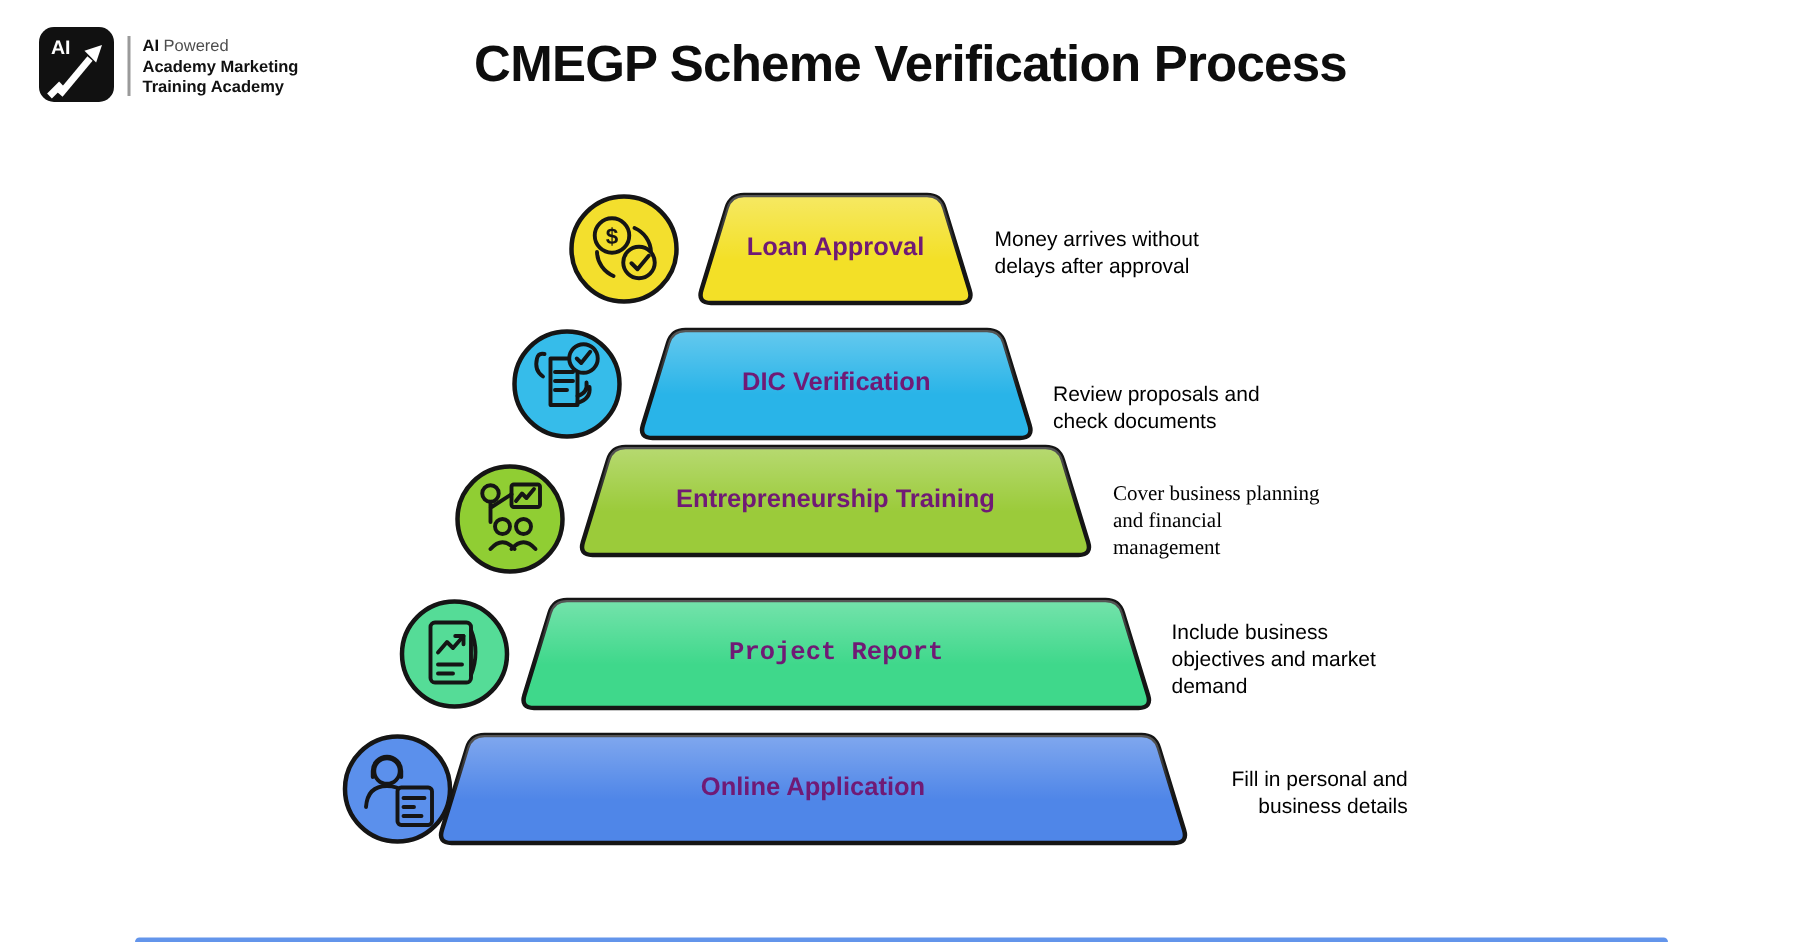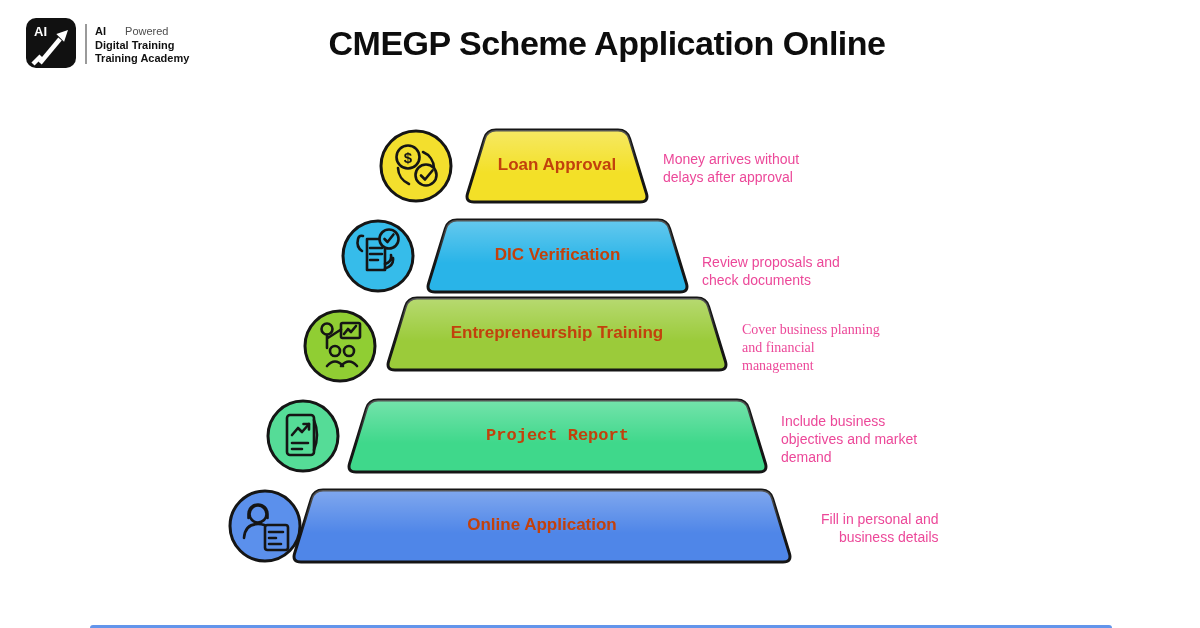--- a/index.html
+++ b/index.html
@@ -11,42 +11,42 @@
     font-family:"Liberation Sans", sans-serif;
     overflow:hidden;
   }
 
   
   .logo-wrap { position:absolute; left:26px; top:18px; display:flex; align-items:flex-end; }
   .logo-badge { width:50px; height:50px; }
   .logo-divider { position:absolute; left:59px; top:6px; width:1.5px; height:40px; background:#9a9a9a; }
   .logo-text { position:absolute; left:69px; top:7px; white-space:nowrap; }
   .logo-line { font-size:11px; line-height:13.5px; color:#111; font-weight:bold; }
-  .logo-line .light { font-weight:normal; color:#4d4d4d;padding-left:16px; }
+  .logo-line .light { font-weight:normal; color:#4d4d4d; }
 
   
   .page-title {
     position:absolute; top:24px; left:607px; transform:translateX(-50%);
     font-size:34px; font-weight:bold; color:#0d0d0d; letter-spacing:-0.5px;
     white-space:nowrap;
   }
 
   
   .step { position:absolute; }
   .step svg { display:block; }
   .step-label {
     position:absolute; inset:0; display:flex; align-items:center; justify-content:center;
-    font-size:17px; font-weight:bold; color:#c2410c; padding-bottom:2px;
+    font-size:17px; font-weight:bold; color:#701a75; padding-bottom:2px;
   }
 
   .icon-badge { position:absolute; width:76px; height:76px; }
 
   .desc {
     position:absolute; transform:translateY(-50%);
-    font-size:14px; line-height:1.28; color:#ec4899;
+    font-size:14px; line-height:1.28; color:#000000;
     white-space:pre-line;
   }
 
   .footer-accent {
     position:absolute; left:90px; right:88px; bottom:0; height:3px;
     border-radius:3px 3px 0 0; opacity:.95;
   }
 
   .icon-art { fill:none; stroke:#151515; stroke-width:2.6; stroke-linecap:round; stroke-linejoin:round; }
 </style>
@@ -66,26 +66,26 @@
   <svg class="logo-badge" viewBox="0 0 50 50">
     <rect x="0" y="0" width="50" height="50" rx="10" fill="#111111"></rect>
     <text x="8" y="18" font-size="13" font-weight="bold" fill="#ffffff" font-family="Liberation Sans, sans-serif">AI</text>
     <line x1="7" y1="46" x2="15" y2="38" stroke="#ffffff" stroke-width="4.5"></line>
     <line x1="14" y1="45" x2="34" y2="21" stroke="#ffffff" stroke-width="4.5"></line>
     <polygon points="42,12 38.1,23.7 30.3,15.9" fill="#ffffff"></polygon>
   </svg>
   <div class="logo-divider"></div>
   <div class="logo-text">
     <div class="logo-line"><span>AI</span><span class="light"> Powered</span></div>
-    <div class="logo-line">Digital Training</div>
+    <div class="logo-line">Academy Marketing</div>
     <div class="logo-line">Training Academy</div>
   </div>
 </div>
 
-<h1 class="page-title">CMEGP Scheme Application Online</h1>
+<h1 class="page-title">CMEGP Scheme Verification Process</h1>
 
 <div class="step" style="left:461px; top:126px;">
   <svg width="192" height="80">
     <path d="M 35 4 L 157 4 Q 166 4 168.6 12.6 L 185.4 67.4 Q 188 76 179 76 L 13 76 Q 4 76 6.6 67.4 L 23.4 12.6 Q 26 4 35 4 Z" stroke="#151515" stroke-width="3" stroke-linejoin="round" fill="#F3E027"></path>
     <path d="M 35 4 L 157 4 Q 166 4 168.6 12.6 L 185.4 67.4 Q 188 76 179 76 L 13 76 Q 4 76 6.6 67.4 L 23.4 12.6 Q 26 4 35 4 Z" fill="url(#shineGrad)" stroke="none"></path>
   </svg>
   <div class="step-label">Loan Approval</div>
 </div>
 <div class="icon-badge" style="left:378px; top:128px;">
   <svg width="76" height="76" viewBox="0 0 76 76">

